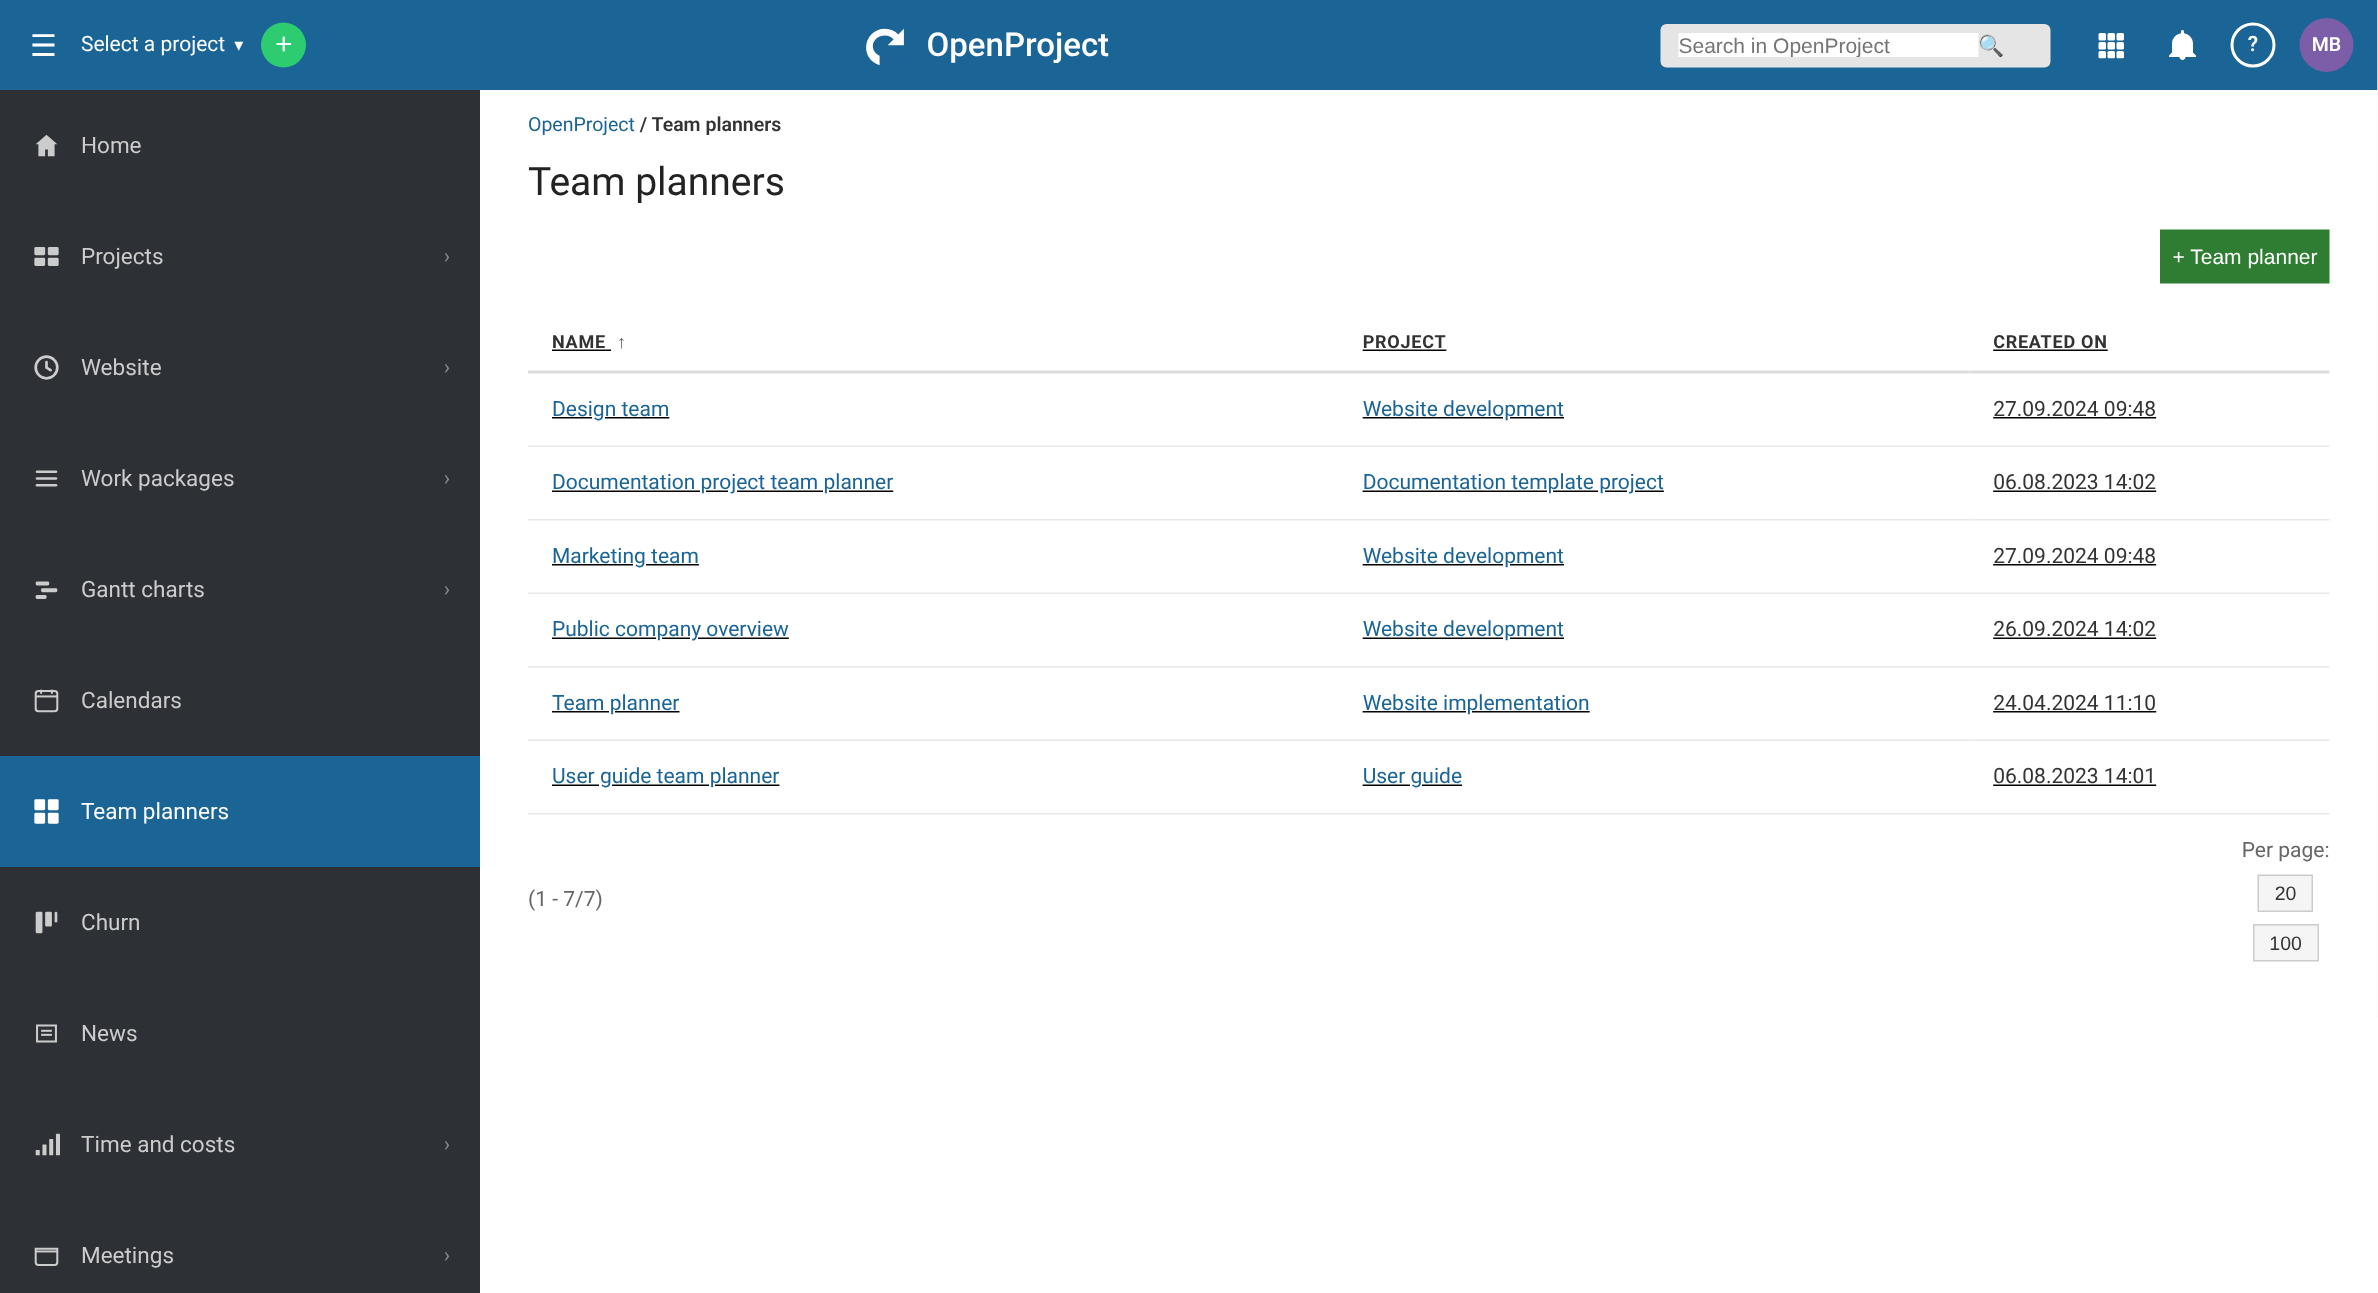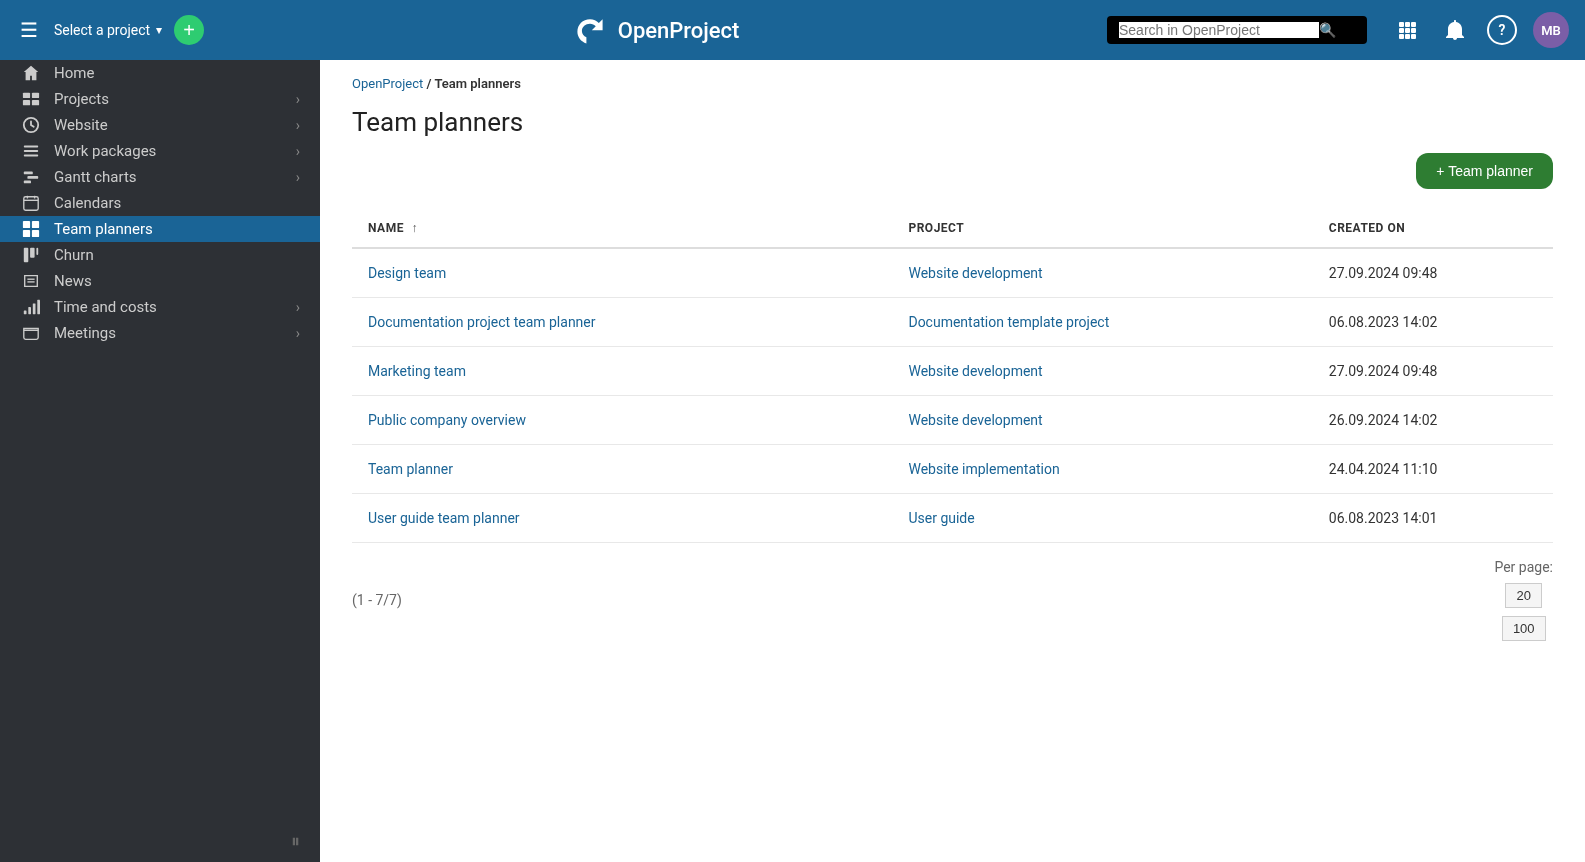--- a/index.html
+++ b/index.html
@@ -55,21 +55,21 @@
     .topbar-logo-text {
       color: white;
       font-size: 22px;
       font-weight: 500;
     }
     .topbar-logo-icon {
       width: 36px;
       height: 36px;
     }
     .topbar-search {
-      background: #000000;
+      background: #e5e5e5;
       border: none;
       border-radius: 4px;
       padding: 6px 12px;
       font-size: 14px;
       width: 260px;
       display: flex;
       align-items: center;
       gap: 0;
       color: #666;
       cursor: text;
@@ -126,21 +126,21 @@
       flex-shrink: 0;
       display: flex;
       flex-direction: column;
       overflow-y: auto;
       overflow-x: hidden;
     }
     .sidebar-item {
       display: flex;
       align-items: center;
       gap: 12px;
-      padding: 2px 20px;
+      padding: 26px 20px;
       color: #ccc;
       cursor: pointer;
       font-size: 15px;
       position: relative;
     }
     .sidebar-item.active { background: #1a6496; color: white; }
     .sidebar-item .icon {
       width: 22px;
       height: 22px;
       display: flex;
@@ -189,36 +189,37 @@
     }
     .page-title {
       font-size: 26px;
       font-weight: 400;
       color: #222;
     }
     .btn-new {
       background: #2e7d32;
       color: white;
       border: none;
-      border-radius: 12px;
-      padding: 10px 20px;
+      border-radius: 0;
+      padding: 10px 8px;
       font-size: 14px;
       cursor: pointer;
       display: flex;
       align-items: center;
       gap: 8px;
     }
 
     
     .table-wrapper {
       padding: 0 32px;
     }
     table {
       width: 100%;
       border-collapse: collapse;
+      text-decoration: underline;
     }
     thead tr {
       border-bottom: 2px solid #ddd;
     }
     thead th {
       text-align: left;
       padding: 12px 16px;
       font-size: 12px;
       font-weight: 700;
       color: #333;

